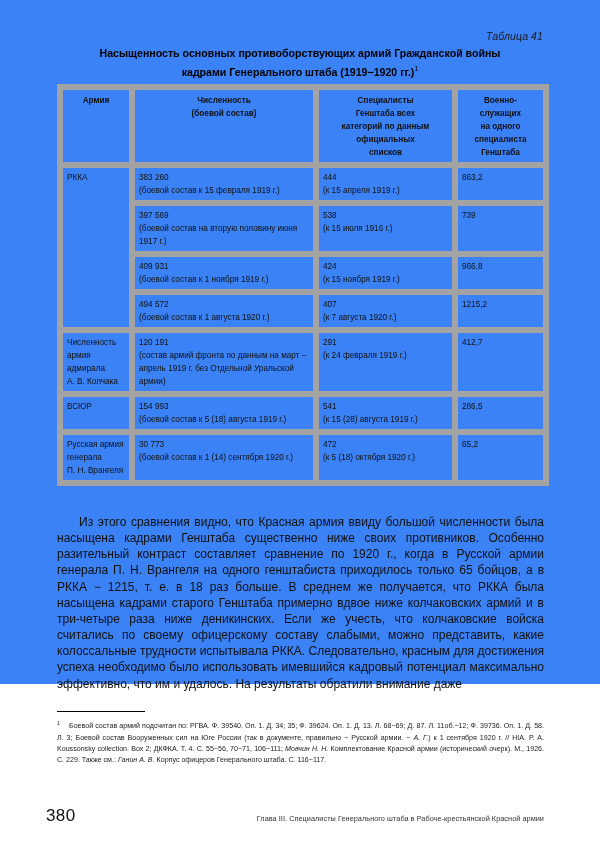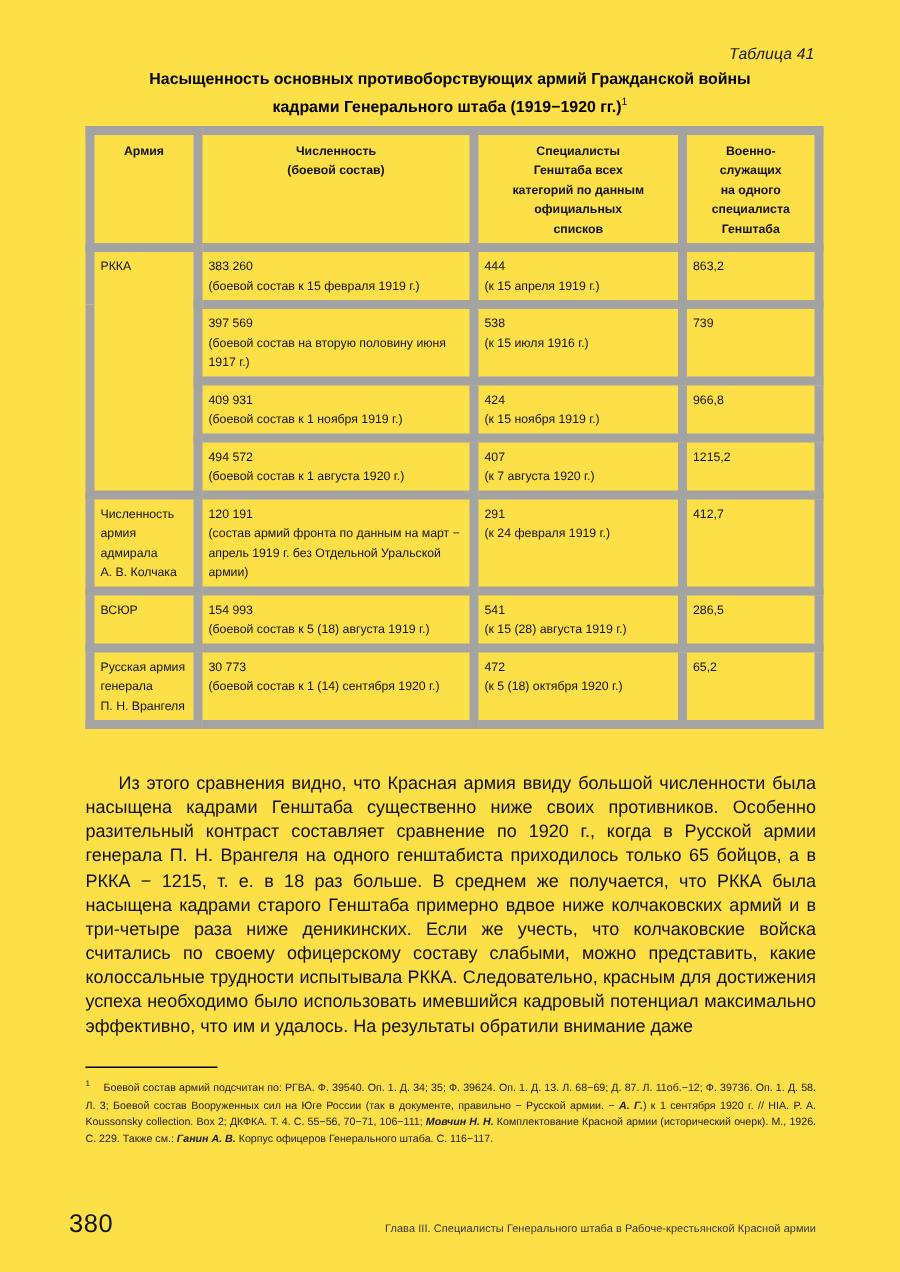--- a/index.html
+++ b/index.html
@@ -12,22 +12,22 @@
     height: 848px;
     position: relative;
     font-family: "Liberation Sans", sans-serif;
     color: #1a1a1a;
     overflow: hidden;
   }
   .page {
     position: absolute;
     left: 0; top: 0;
     width: 600px;
-    height: 848px;
-    background: #fde047;
+    height: 684px;
+    background: #3b82f6;
   }
 
   
   .table-number {
     position: absolute;
     left: 57px;
     top: 30px;
     width: 486px;
     text-align: right;
     font-family: "Liberation Sans", sans-serif;
@@ -122,21 +122,21 @@
     font-size: 7.1px;
     line-height: 11.2px;
     text-align: justify;
     color: #1a1a1a;
   }
   .footnote .fn-marker {
     font-size: 5.4px;
     vertical-align: super;
     margin-right: 9px;
   }
-  .footnote i { font-style: italic; font-weight: bold; }
+  .footnote i { font-style: italic; }
 
   
   .page-number {
     position: absolute;
     left: 46px;
     top: 806px;
     font-family: "Liberation Sans", sans-serif;
     font-size: 17px;
     color: #111;
     letter-spacing: 0.4px;

